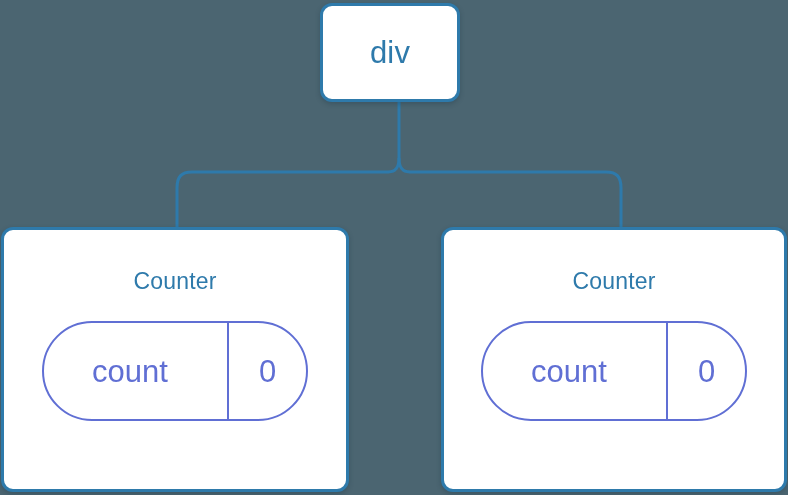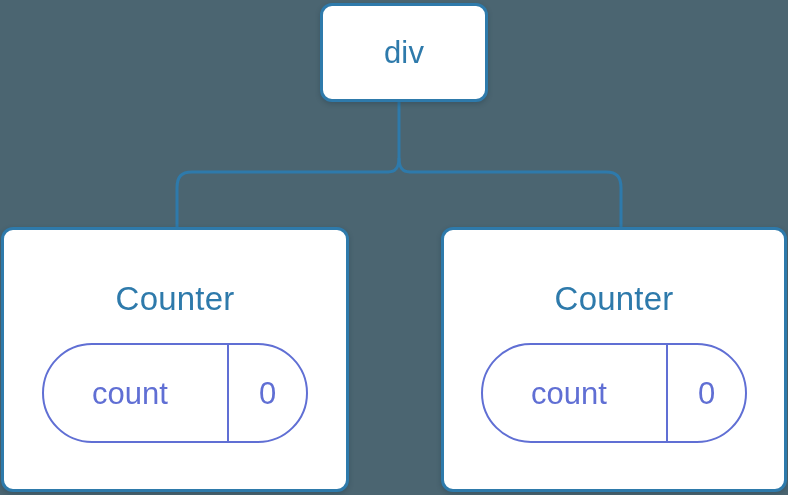--- a/index.html
+++ b/index.html
@@ -39,21 +39,21 @@
     border: 3px solid #2e7aab;
     border-radius: 12px;
     box-sizing: border-box;
     box-shadow: 0 2px 5px rgba(20, 45, 60, 0.28);
   }
 
   
   #node-root {
     left: 320px;
     top: 3px;
-    width: 168px;
+    width: 140px;
     height: 99px;
     display: flex;
     align-items: center;
     justify-content: center;
   }
   .root-label {
     color: #2e7aab;
     font-size: 31px;
     font-weight: 400;
     letter-spacing: 0.2px;
@@ -71,24 +71,24 @@
   #node-child-0 {
     left: 1px;
     width: 348px;
   }
   #node-child-1 {
     left: 441px;
     width: 346px;
   }
   .child-title {
     color: #2e7aab;
-    font-size: 33px;
+    font-size: 23px;
     font-weight: 400;
     line-height: 1;
-    margin-top: 52px;
+    margin-top: 40px;
     letter-spacing: 0.2px;
   }
 
   
   .capsule {
     position: relative;
     margin-top: 28px;
     width: 266px;
     height: 100px;
     border: 2px solid #606fd4;

